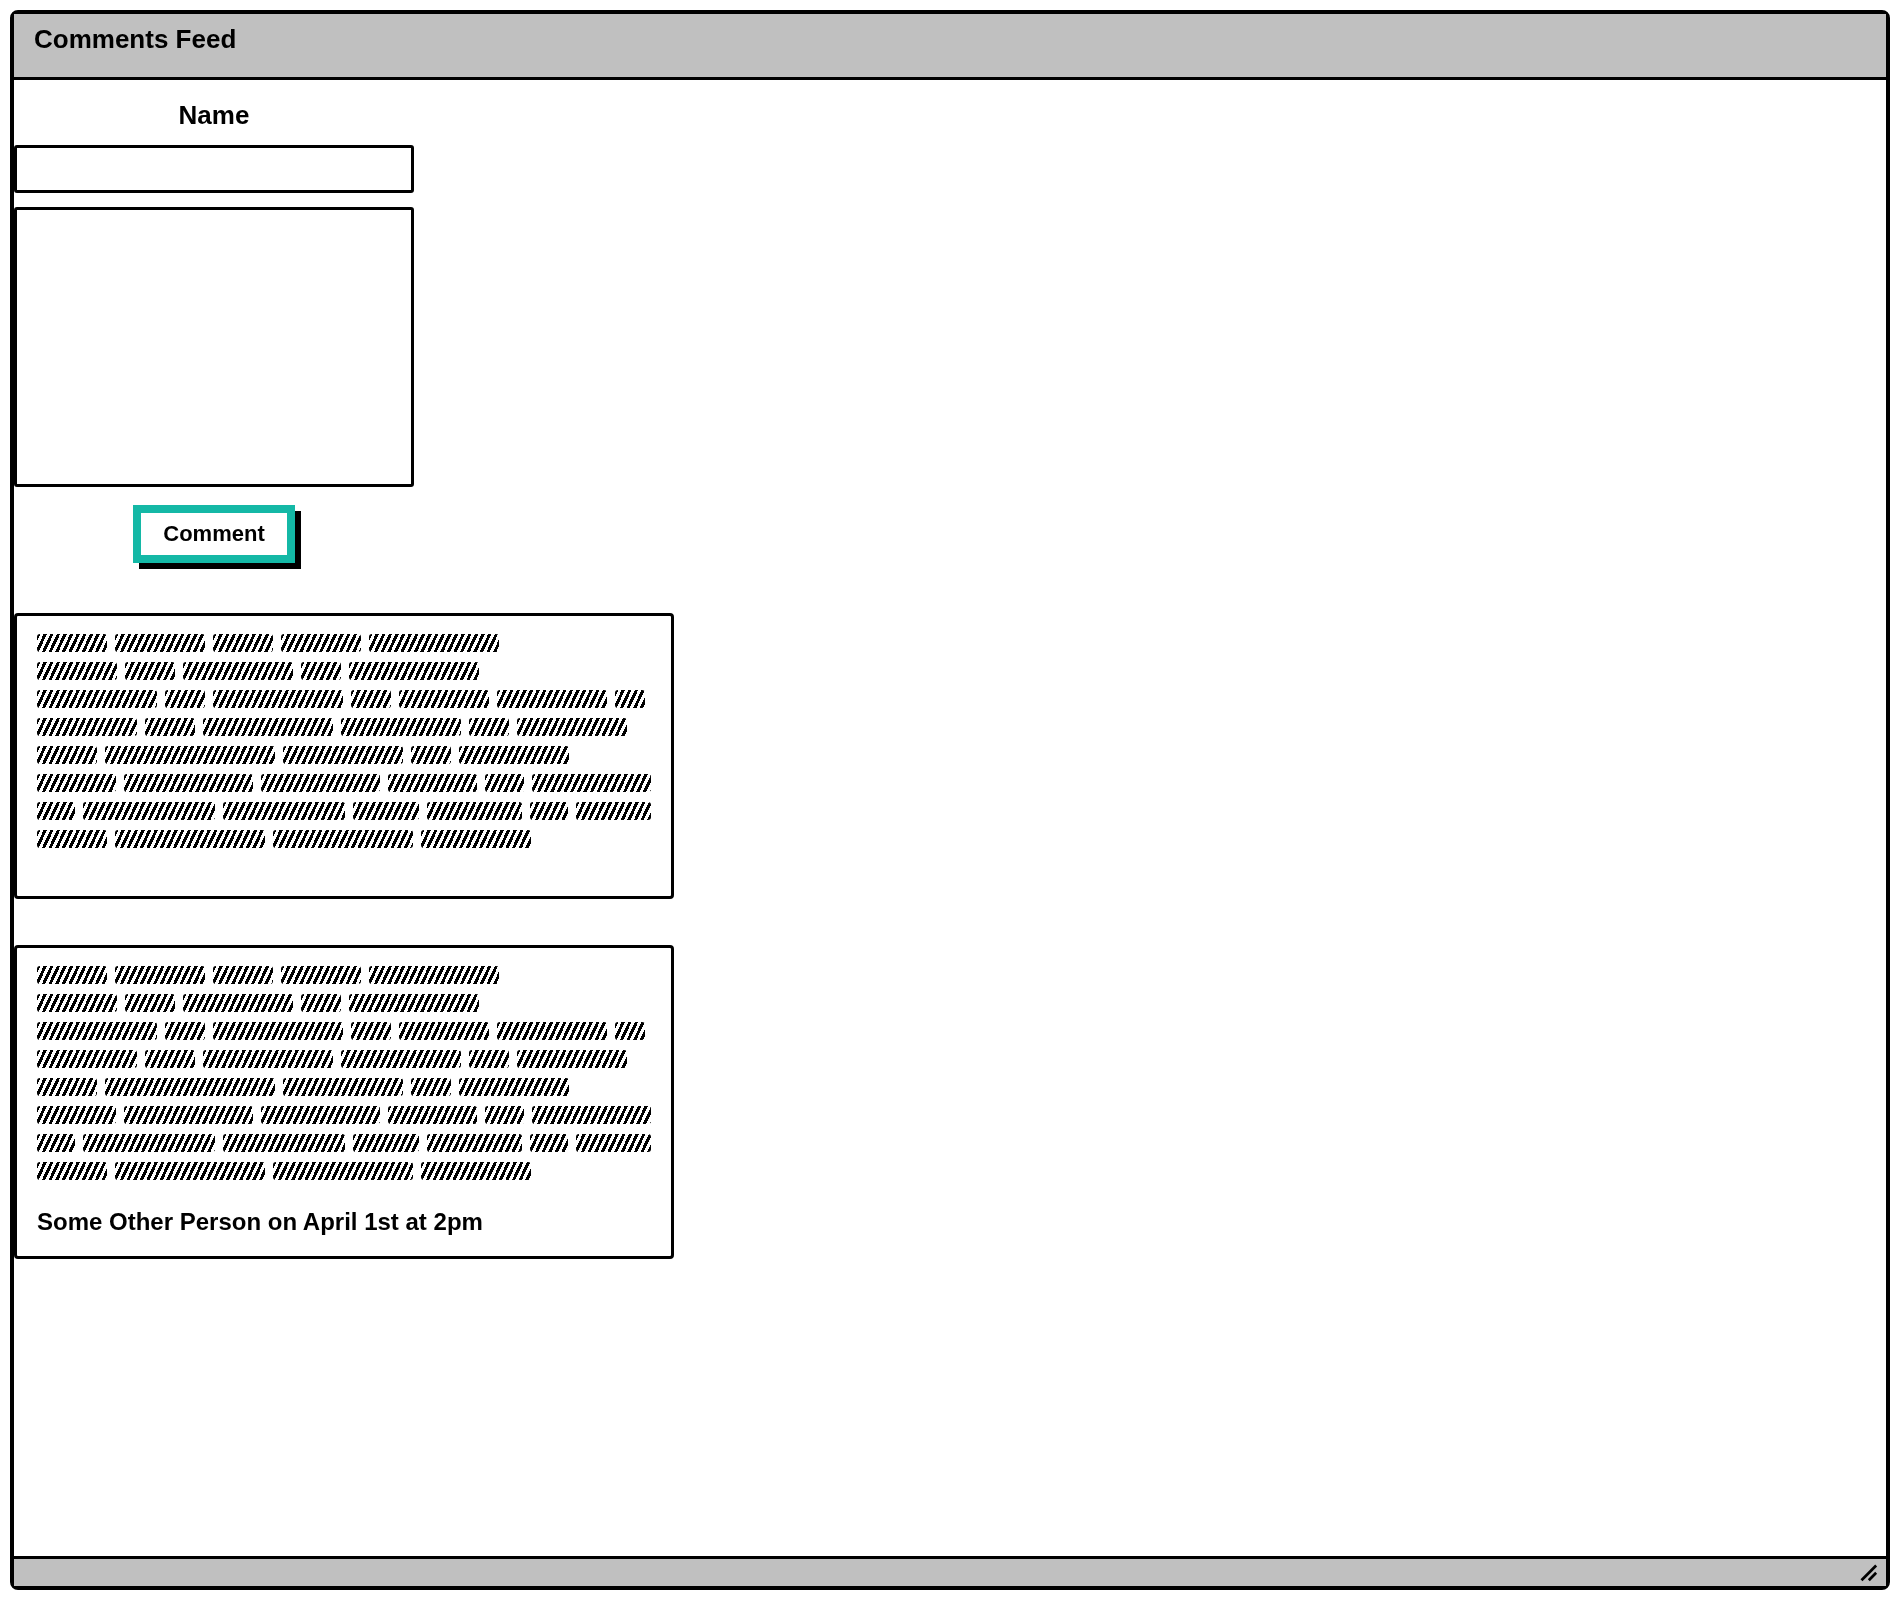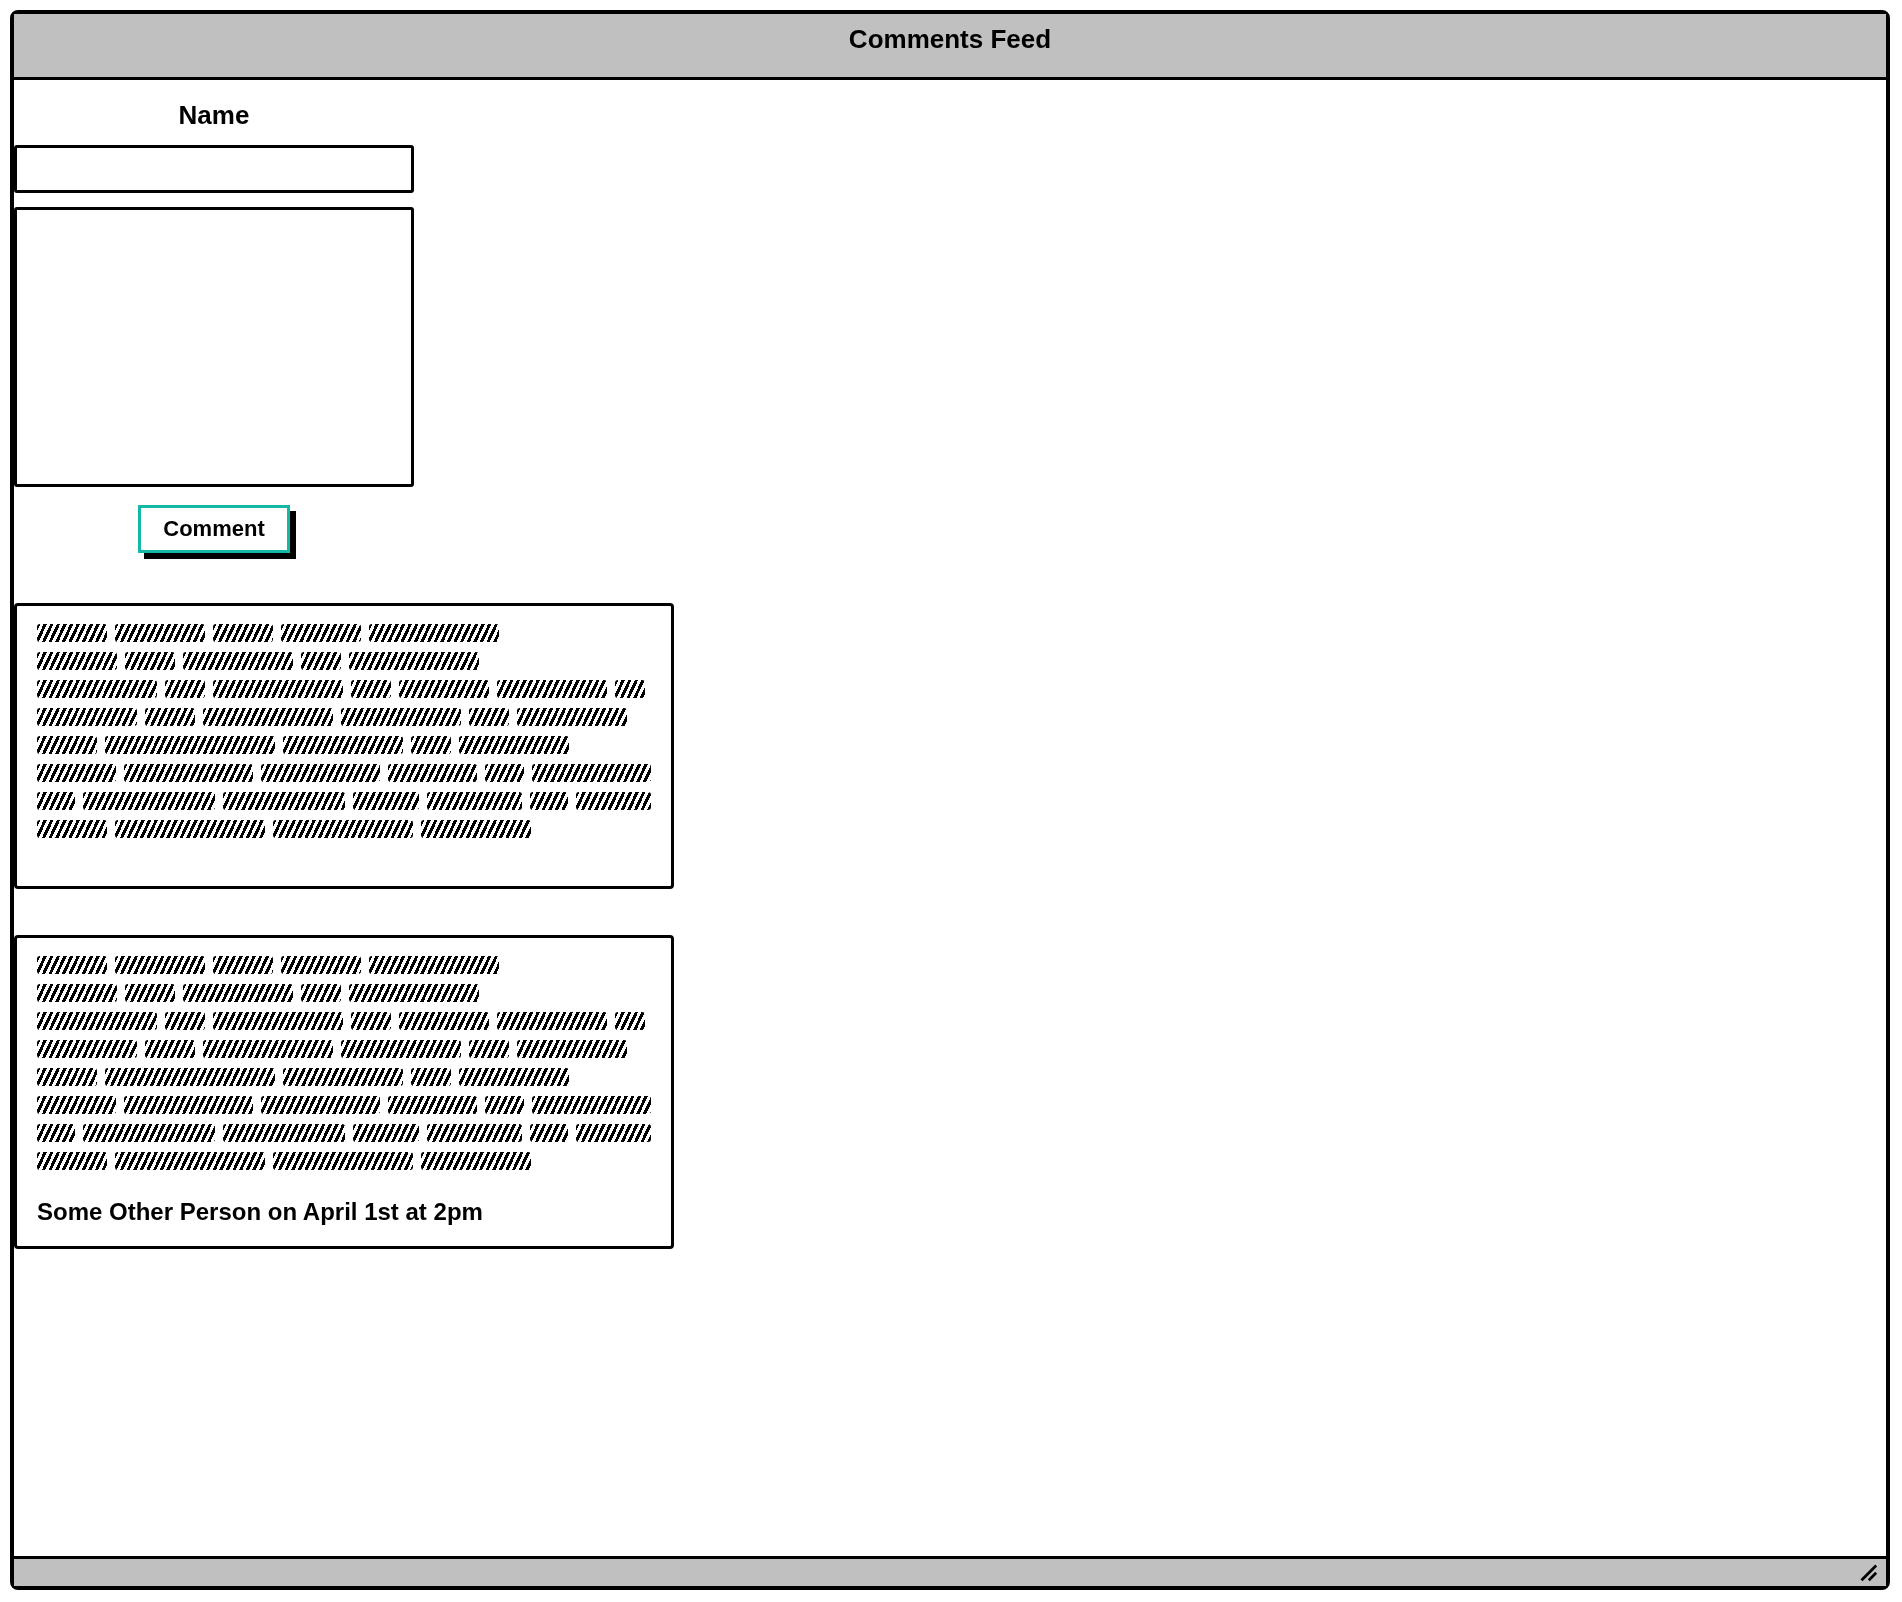--- a/index.html
+++ b/index.html
@@ -24,21 +24,20 @@
       display: flex;
       flex-direction: column;
       position: relative;
     }
     .browser-chrome {
       background: #c0c0c0;
       border-bottom: 3px solid #000;
       padding: 4px 20px 18px 20px;
     }
     .title-row {
-      text-align: center;
       font-size: 26px;
       font-weight: bold;
       padding: 6px 0 4px 0;
     }
     .toolbar-row {
       display: flex;
       align-items: center;
       gap: 10px;
       margin-top: 2px;
     }
@@ -115,21 +114,21 @@
       font-size: 20px;
       padding: 8px;
       font-family: inherit;
       resize: none;
     }
     .comment-btn {
       display: inline-block;
       padding: 8px 22px;
       font-size: 22px;
       font-weight: bold;
-      border: 3px solid #14b8a6;
+      border: 8px solid #14b8a6;
       background: #fff;
       font-family: inherit;
       cursor: pointer;
       box-shadow: 6px 6px 0 #000;
       margin-top: 4px;
     }
 
     .comments-list {
       margin-top: 50px;
       display: flex;

